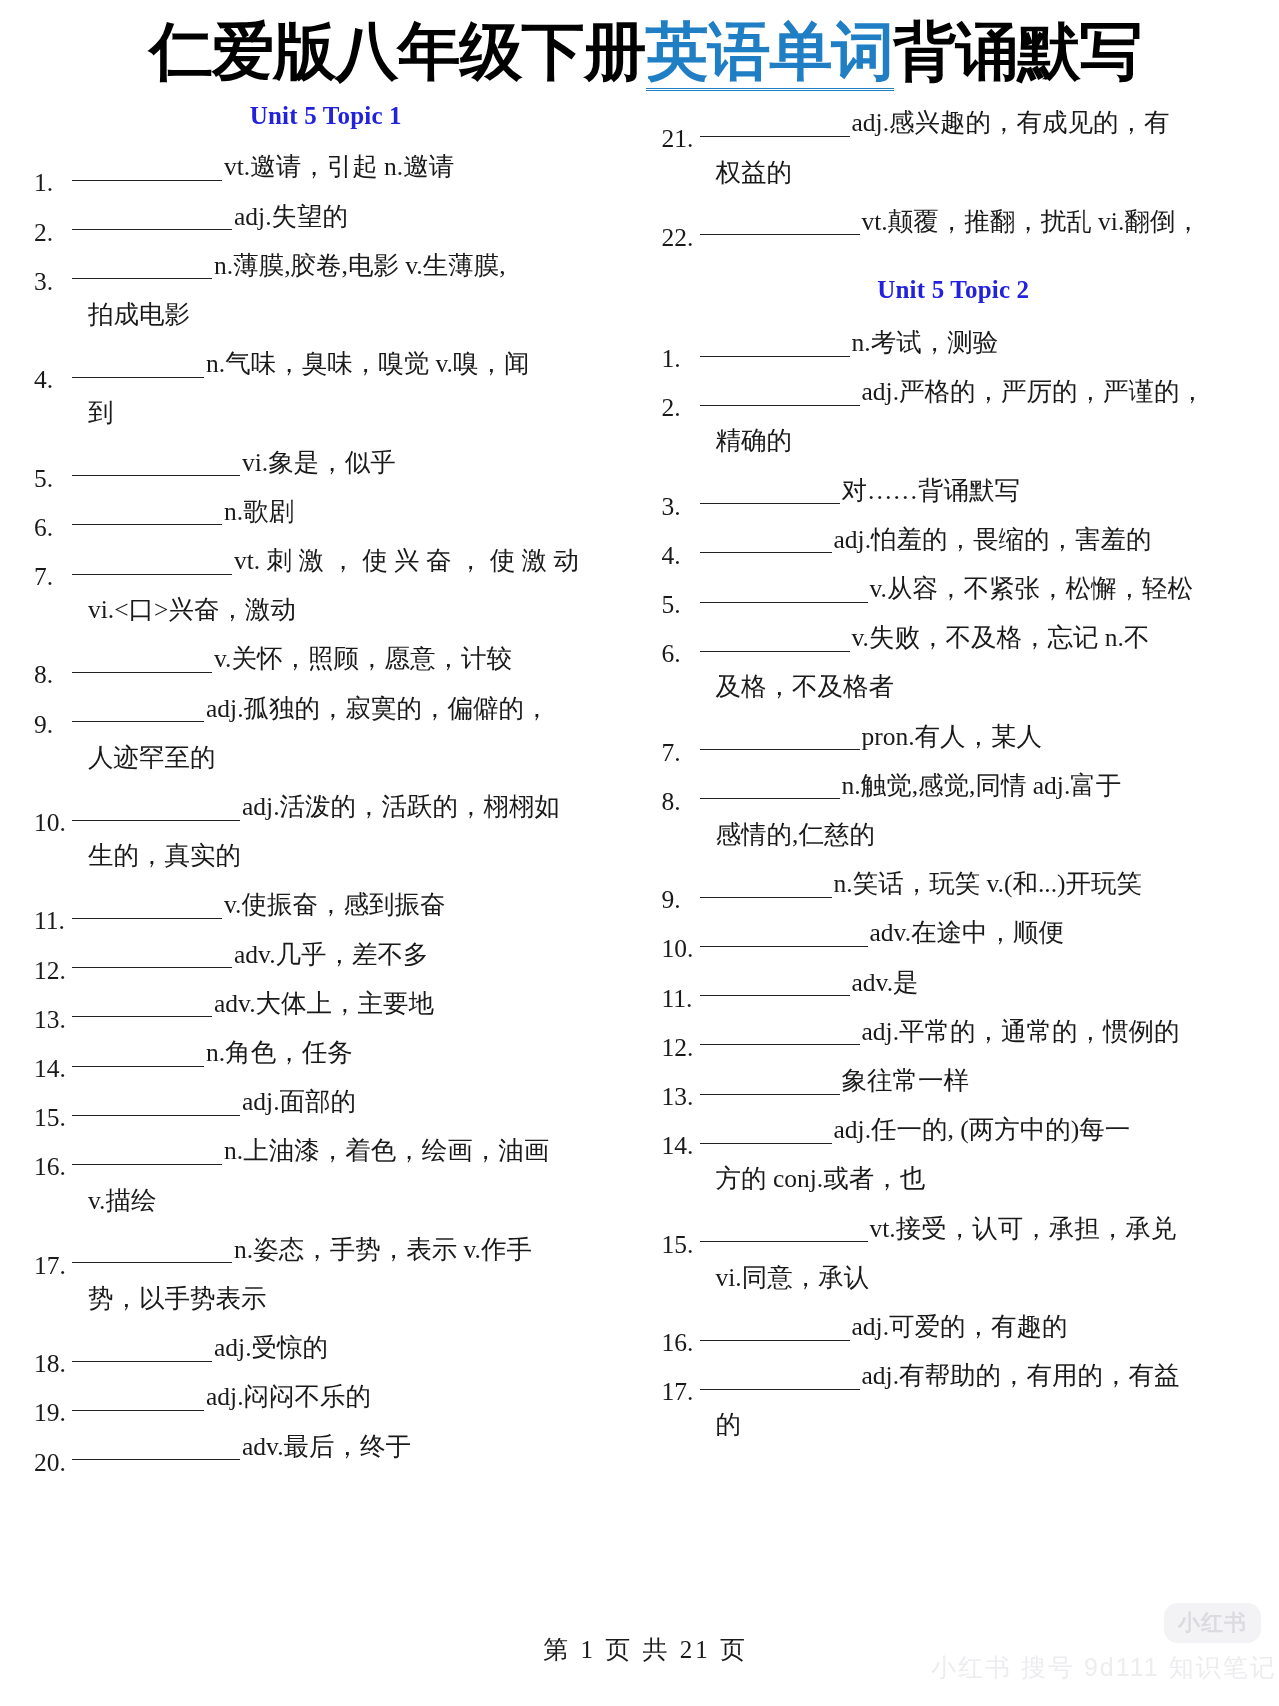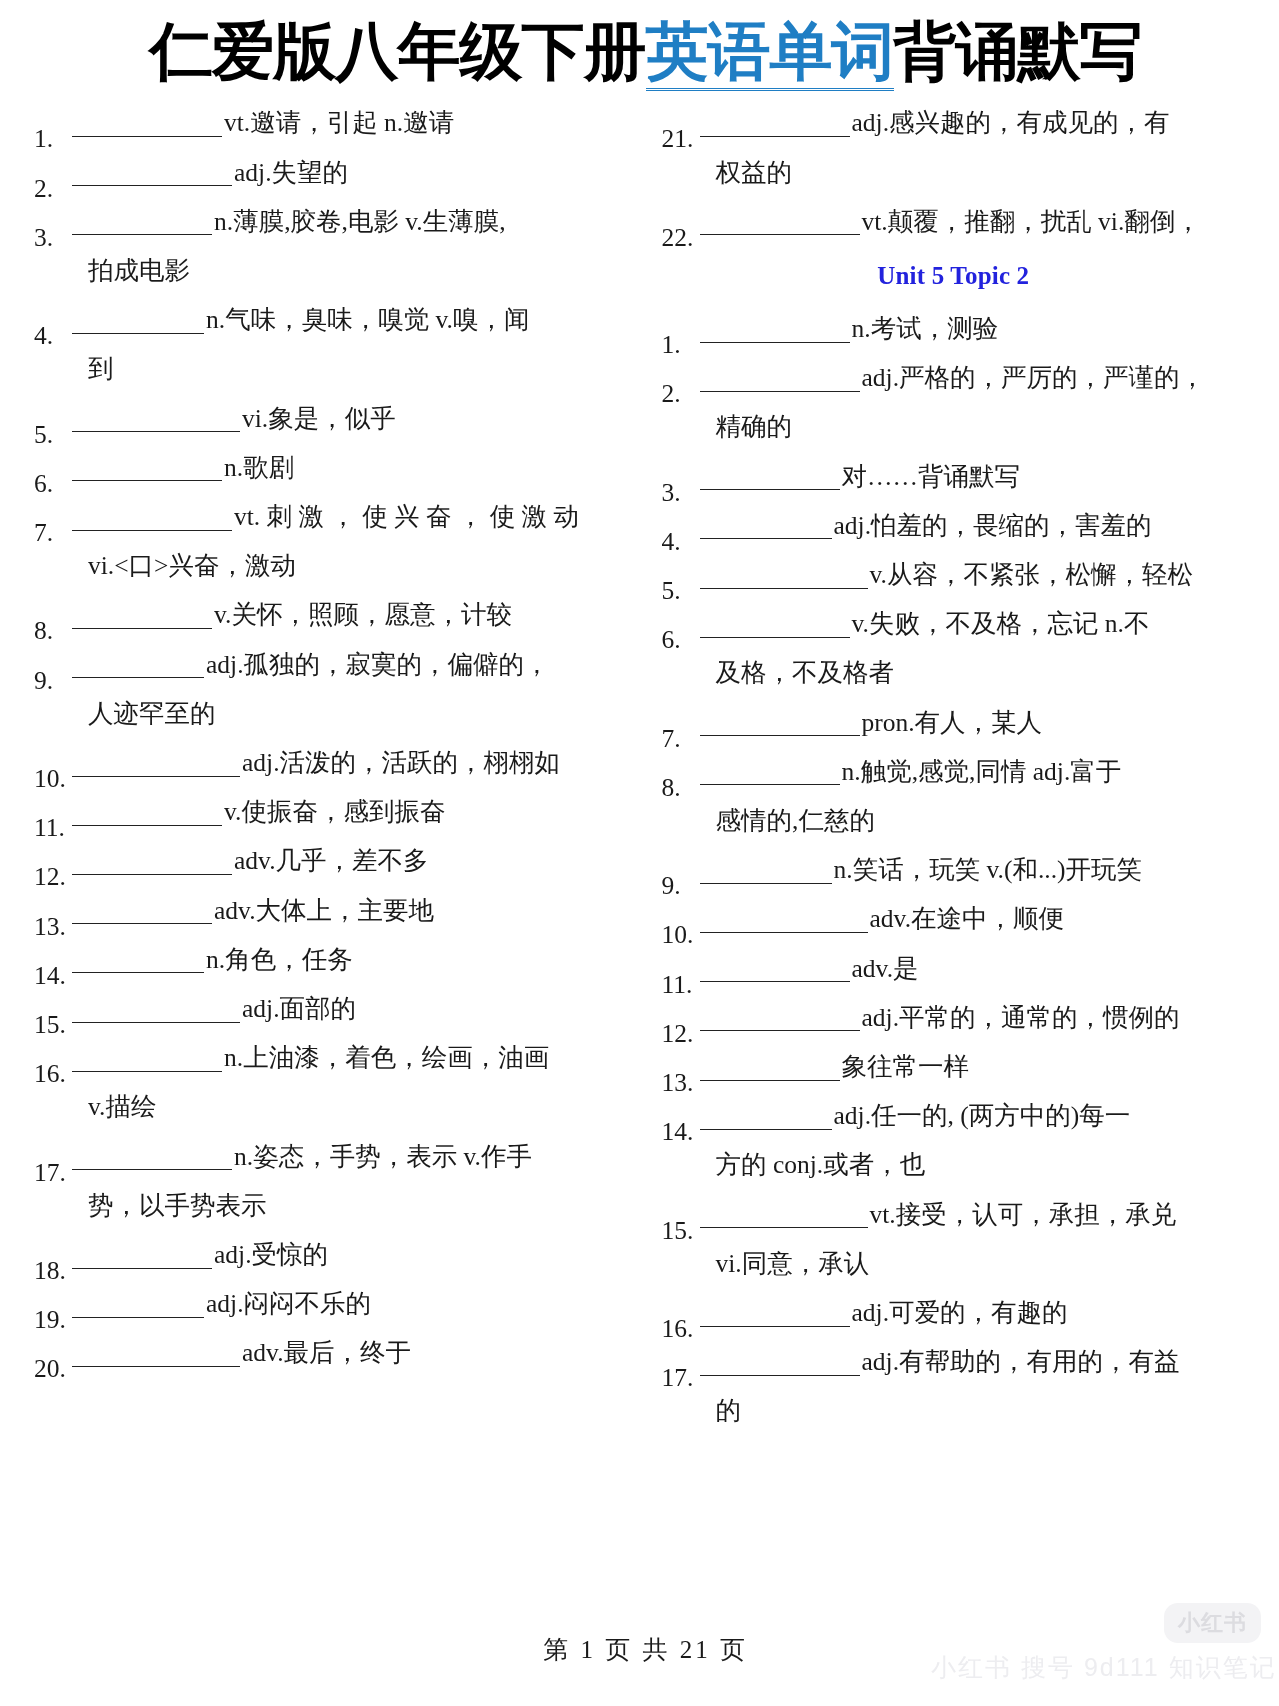--- a/index.html
+++ b/index.html
@@ -51,21 +51,21 @@
 
   .unit-heading {
     text-align: center;
     color: #2222dd;
     font-weight: bold;
     font-size: 25px;
     font-family: "Liberation Serif", "DejaVu Serif", serif;
     margin: 4px 0 12px 0;
     letter-spacing: 0.2px;
   }
-  .unit-heading.topic2 { margin: 16px 0 14px 0; }
+  .unit-heading.topic2 { margin: 30px 0 14px 0; }
 
   .entry {
     font-size: 25.5px;
     line-height: 1.93;
     display: block;
     margin: 0;
     text-indent: 0;
     padding-left: 38px;
     position: relative;
   }
@@ -143,31 +143,32 @@
 </head>
 <body>
 
 <div id="doc-title">
   <span class="t-plain">仁爱版八年级下册</span><span class="t-accent">英语单词</span><span class="t-plain">背诵默写</span>
 </div>
 
 <div id="columns">
 
   <div class="column left">
+    <div class="unit-heading">Unit 5 Topic 1</div>
     <div id="left-entries">
         <div class="entry w-a"><span class="num">1.</span><span class="blank"></span><span class="def">vt.邀请，引起  n.邀请</span></div>
         <div class="entry w-b"><span class="num">2.</span><span class="blank"></span><span class="def">adj.失望的</span></div>
         <div class="entry w-c"><span class="num">3.</span><span class="blank"></span><span class="def">n.薄膜,胶卷,电影  v.生薄膜,</span><span class="cont">拍成电影</span></div>
         <div class="entry w-d"><span class="num">4.</span><span class="blank"></span><span class="def">n.气味，臭味，嗅觉  v.嗅，闻</span><span class="cont">到</span></div>
         <div class="entry w-e"><span class="num">5.</span><span class="blank"></span><span class="def">vi.象是，似乎</span></div>
         <div class="entry w-a"><span class="num">6.</span><span class="blank"></span><span class="def">n.歌剧</span></div>
         <div class="entry w-b"><span class="num">7.</span><span class="blank"></span><span class="def">vt. 刺 激 ， 使 兴 奋 ， 使 激 动</span><span class="cont">vi.&lt;口&gt;兴奋，激动</span></div>
         <div class="entry w-c"><span class="num">8.</span><span class="blank"></span><span class="def">v.关怀，照顾，愿意，计较</span></div>
         <div class="entry w-d"><span class="num">9.</span><span class="blank"></span><span class="def">adj.孤独的，寂寞的，偏僻的，</span><span class="cont">人迹罕至的</span></div>
-        <div class="entry w-e"><span class="num">10.</span><span class="blank"></span><span class="def">adj.活泼的，活跃的，栩栩如</span></div>
+        <div class="entry w-e"><span class="num">10.</span><span class="blank"></span><span class="def">adj.活泼的，活跃的，栩栩如</span><span class="cont">生的，真实的</span></div>
         <div class="entry w-a"><span class="num">11.</span><span class="blank"></span><span class="def">v.使振奋，感到振奋</span></div>
         <div class="entry w-b"><span class="num">12.</span><span class="blank"></span><span class="def">adv.几乎，差不多</span></div>
         <div class="entry w-c"><span class="num">13.</span><span class="blank"></span><span class="def">adv.大体上，主要地</span></div>
         <div class="entry w-d"><span class="num">14.</span><span class="blank"></span><span class="def">n.角色，任务</span></div>
         <div class="entry w-e"><span class="num">15.</span><span class="blank"></span><span class="def">adj.面部的</span></div>
         <div class="entry w-a"><span class="num">16.</span><span class="blank"></span><span class="def">n.上油漆，着色，绘画，油画</span><span class="cont">v.描绘</span></div>
         <div class="entry w-b"><span class="num">17.</span><span class="blank"></span><span class="def">n.姿态，手势，表示  v.作手</span><span class="cont">势，以手势表示</span></div>
         <div class="entry w-c"><span class="num">18.</span><span class="blank"></span><span class="def">adj.受惊的</span></div>
         <div class="entry w-d"><span class="num">19.</span><span class="blank"></span><span class="def">adj.闷闷不乐的</span></div>
         <div class="entry w-e"><span class="num">20.</span><span class="blank"></span><span class="def">adv.最后，终于</span></div>

